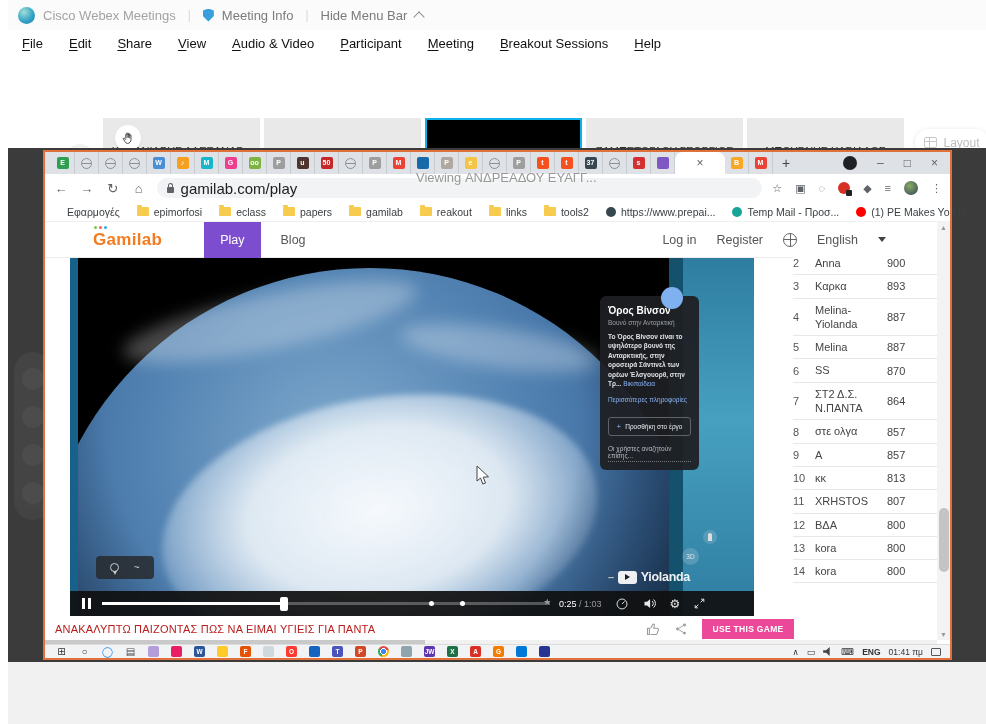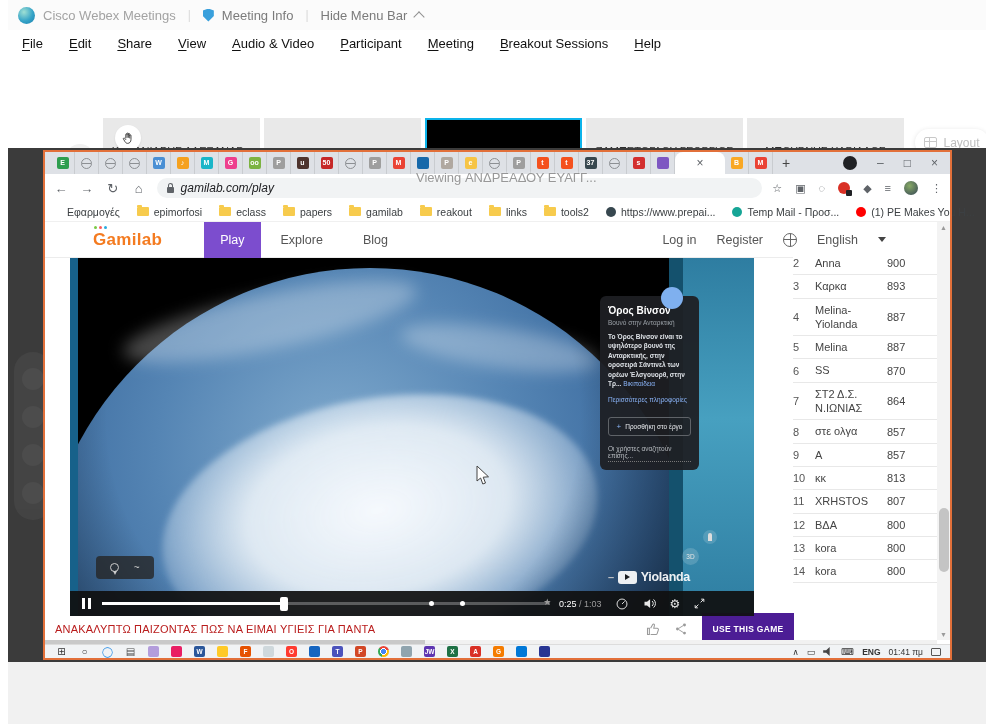--- a/index.html
+++ b/index.html
@@ -52,21 +52,21 @@
   .newtab{width:26px;text-align:center;font-size:14px;color:#444;}
   #tab-right{margin-left:auto;display:flex;align-items:center;gap:20px;padding-right:12px;}
   .media-circle{width:14px;height:14px;border-radius:50%;background:#202124;}
   .winctl{font-size:12px;color:#5f6368;}
   
   #addrbar{left:37px;top:174px;width:905px;height:28px;background:#fff;display:flex;align-items:center;padding:0 8px;box-sizing:border-box;gap:10px;}
   .nav-ic{font-size:13px;color:#5f6368;width:16px;text-align:center;}
   #omnibox{width:610px;height:20px;background:#f1f3f4;border-radius:10px;display:flex;align-items:center;gap:7px;padding:0 10px;box-sizing:border-box;}
   .lock{width:7px;height:6px;background:#5f6368;border-radius:1px;position:relative;margin-top:3px;}
   .lock:before{content:"";position:absolute;top:-4px;left:1px;width:3px;height:4px;border:1px solid #5f6368;border-bottom:none;border-radius:3px 3px 0 0;}
-  #url-text{font-size:12px;color:#202124;font-style:italic;}
+  #url-text{font-size:15px;color:#202124;}
   #addr-right{margin-left:auto;display:flex;align-items:center;gap:13px;}
   .ext-ic{font-size:11px;color:#5f6368;}
   .ext-red{width:12px;height:12px;border-radius:50%;background:#d93025;position:relative;}
   .ext-red:after{content:"";position:absolute;right:-2px;bottom:-2px;width:6px;height:6px;background:#202124;border-radius:1px;}
   .avatar-ic{width:14px;height:14px;border-radius:50%;background:radial-gradient(circle at 40% 35%,#8a6,#345);}
   
   #bmbar{left:37px;top:202px;width:905px;height:20px;background:#fff;display:flex;align-items:center;padding-left:10px;box-sizing:border-box;font-size:10.5px;color:#3c4043;border-bottom:1px solid #f0f0f0;}
   .appsgrid{width:2px;height:2px;background:#4285f4;box-shadow:4px 0 0 #ea4335,8px 0 0 #fbbc05,0 4px 0 #34a853,4px 4px 0 #4285f4,8px 4px 0 #ea4335,0 8px 0 #fbbc05,4px 8px 0 #34a853,8px 8px 0 #4285f4;margin-right:12px;margin-top:-8px;}
   .bm-item{display:flex;align-items:center;gap:5px;margin-right:17px;white-space:nowrap;}
   .folder{width:12px;height:9px;background:#f7cb4d;border-radius:1px;position:relative;}
@@ -139,21 +139,21 @@
   
   #vscroll{left:929px;top:222px;width:13px;height:418px;background:#f3f3f3;}
   #vscroll .arr{position:absolute;left:0;width:13px;height:11px;color:#9a9a9a;font-size:7px;text-align:center;line-height:11px;}
   #vthumb{position:absolute;left:1.5px;top:286px;width:10px;height:64px;background:#c4c4c4;border-radius:5px;}
   #hscroll{left:37px;top:640px;width:892px;height:5px;background:#f1f1f1;}
   #hthumb{position:absolute;left:0;top:0;width:380px;height:5px;background:#c9c9c9;}
   
   #gamebar{left:37px;top:618px;width:892px;height:22px;background:#fff;display:flex;align-items:center;box-sizing:border-box;}
   #game-title{margin-left:10px;font-size:11px;color:#b91c1c;letter-spacing:.2px;white-space:nowrap;}
   #game-actions{position:absolute;left:600px;top:0;height:22px;display:flex;align-items:center;gap:14px;}
-  #use-btn{width:92px;height:32px;background:#4c1d95;color:#fff;font-size:8.5px;font-weight:bold;display:flex;align-items:center;justify-content:center;letter-spacing:.3px;}
+  #use-btn{width:92px;height:20px;background:#ec4899;color:#fff;font-size:8.5px;font-weight:bold;display:flex;align-items:center;justify-content:center;letter-spacing:.3px;}
   
   #taskbar{left:37px;top:644px;width:905px;height:14px;background:#f1f3f5;border-top:1px solid #dcdcdc;display:flex;align-items:center;padding:0 5px;box-sizing:border-box;}
   .tbi{width:23px;display:flex;align-items:center;justify-content:center;}
   .tbi-plain{font-size:10px;}
   .tbi-sq{width:11px;height:11px;border-radius:2px;font-size:6.5px;color:#fff;font-weight:bold;line-height:11px;text-align:center;}
   .chrome-ic{width:11px;height:11px;border-radius:50%;background:radial-gradient(circle,#4285f4 0 2.4px,#fff 2.4px 3.6px,transparent 3.6px),conic-gradient(from -45deg,#ea4335 0 120deg,#fbbc05 0 240deg,#34a853 0 360deg);}
   #tray{margin-left:auto;display:flex;align-items:center;gap:8px;font-size:8.5px;color:#333;padding-right:4px;}
   .spk{width:10px;height:9px;background:#444;clip-path:polygon(0 35%,30% 35%,65% 0,65% 100%,30% 65%,0 65%);}
   .notif{width:10px;height:8px;border:1px solid #555;border-radius:1px;box-sizing:border-box;}
   
@@ -417,21 +417,20 @@
     <div id="logo">
       <span class="ldots">
           <i style="background:#7ac943"></i>
           <i style="background:#ff5b5b"></i>
           <i style="background:#29abe2"></i>
         </span>
       <span>Gamilab</span>
     </div>
     <div id="site-nav">
         <div class="nav-item active">Play</div>
-        <div class="nav-item">Explore</div>
         <div class="nav-item">Blog</div>
       </div>
     <div id="site-right">
       <span class="nav-item" style="padding:0">Log in</span>
       <span class="nav-item" style="padding:0">Register</span>
       <span class="globe-ic"></span>
       <span>English</span>
       <span class="caret-down"></span>
     </div>
   </div>
@@ -525,21 +524,21 @@
         <span class="lb-name">Melina</span>
         <span class="lb-score">887</span>
       </div>
       <div class="lb-row">
         <span class="lb-rank">6</span>
         <span class="lb-name">SS</span>
         <span class="lb-score">870</span>
       </div>
       <div class="lb-row">
         <span class="lb-rank">7</span>
-        <span class="lb-name">ΣΤ2 Δ.Σ. Ν.ΙΩΝΙΑΣ</span>
+        <span class="lb-name">ΣΤ2 Δ.Σ. Ν.ΠΑΝΤΑ</span>
         <span class="lb-score">864</span>
       </div>
       <div class="lb-row">
         <span class="lb-rank">8</span>
         <span class="lb-name">στε ολγα</span>
         <span class="lb-score">857</span>
       </div>
       <div class="lb-row">
         <span class="lb-rank">9</span>
         <span class="lb-name">A</span>

